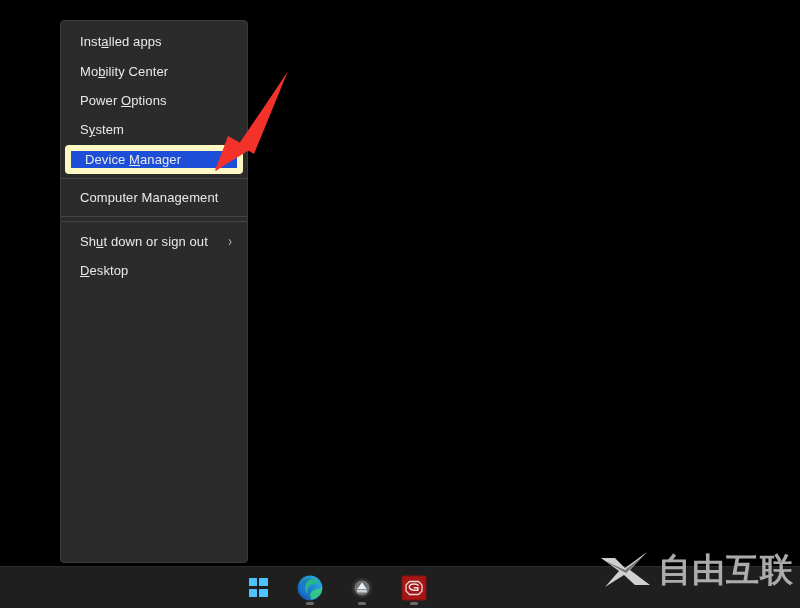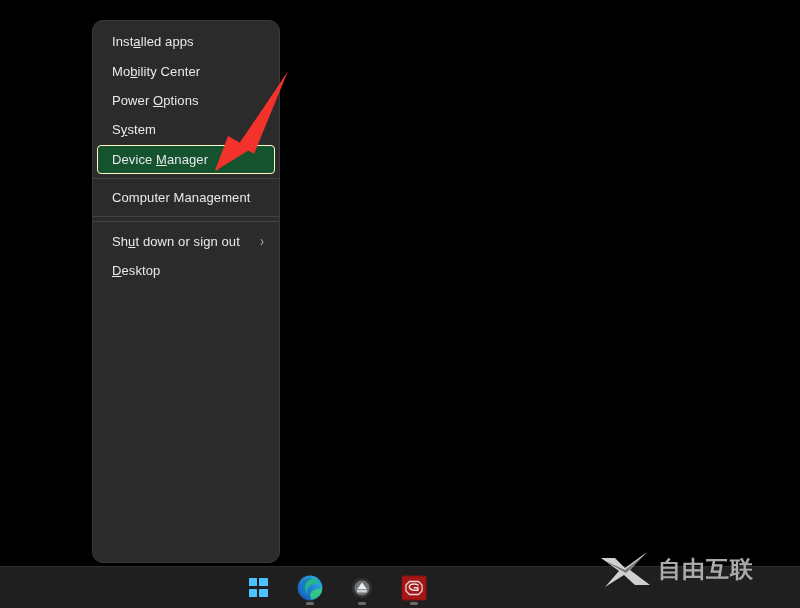--- a/index.html
+++ b/index.html
@@ -20,27 +20,27 @@
   #desktop {
     position: absolute;
     left: 0; top: 0;
     width: 800px; height: 566px;
     background: #000000;
   }
 
   
   #winx-menu {
     position: absolute;
-    left: 92px;
+    left: 60px;
     top: 20px;
     width: 188px;
     height: 543px;
     background: #2b2b2b;
     border: 1px solid #3a3a3a;
-    border-radius: 11px;
+    border-radius: 4px;
     box-sizing: border-box;
     padding: 6px 0 6px 0;
     box-shadow: 0 6px 18px rgba(0,0,0,0.75);
     overflow: hidden;
   }
 
   .menu-section {
     display: block;
   }
 
@@ -63,22 +63,22 @@
 
   .menu-item .label {
     flex: 0 0 auto;
   }
   .menu-item .label u {
     text-decoration: underline;
     text-underline-offset: 1px;
   }
 
   .menu-item.focused {
-    background: #14532d;
-    border: 1px solid #fef9c3;
+    background: #1d4ed8;
+    border: 6px solid #fef9c3;
     border-radius: 4px;
   }
 
   .menu-item .chevron {
     margin-left: auto;
     color: #bdbdbd;
     font-size: 11px;
     line-height: 1;
     transform: scaleY(1.35);
   }
@@ -160,21 +160,21 @@
     top: 545px;
     width: 196px;
     height: 48px;
     display: flex;
     align-items: center;
     gap: 6px;
     pointer-events: none;
   }
   #watermark .wm-text {
     font-family: "DejaVu Sans", sans-serif;
-    font-size: 23px;
+    font-size: 33px;
     font-weight: 700;
     color: #b9b9b9;
     letter-spacing: 1px;
     line-height: 1;
     opacity: 0.92;
   }
 </style>
 </head>
 <body>
 

